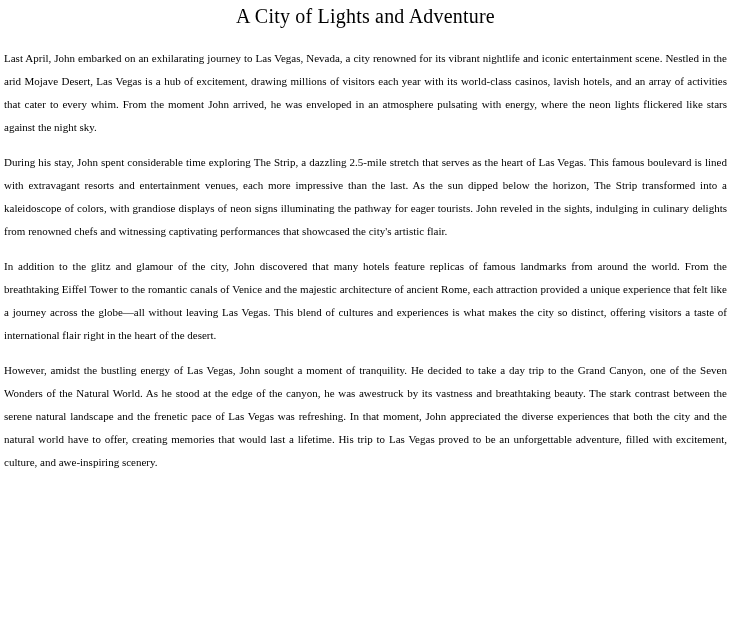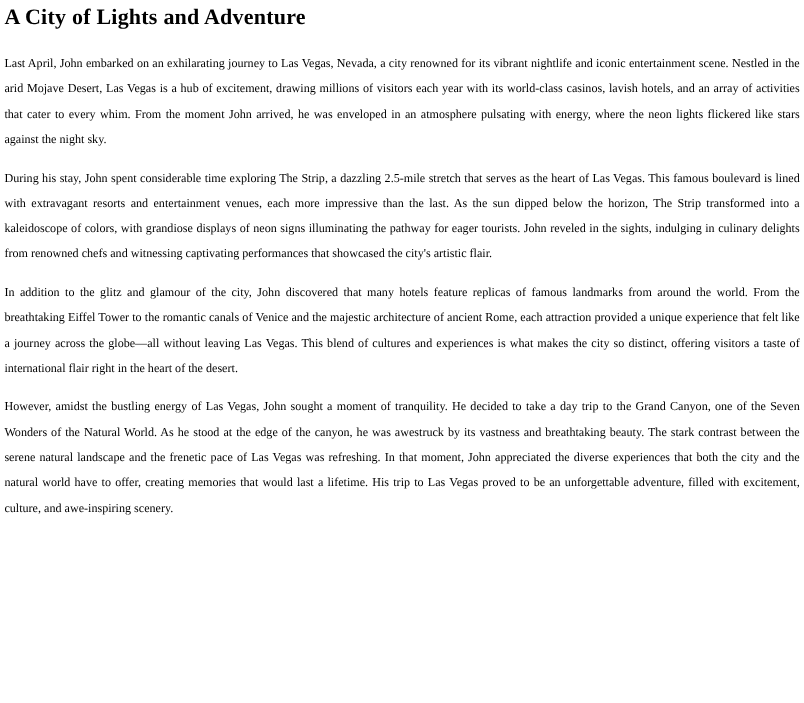--- a/index.html
+++ b/index.html
@@ -13,21 +13,22 @@
     box-sizing: border-box;
     background: #ffffff;
     color: #000000;
     padding: 2px 4px 0 4px;
     overflow: hidden;
     font-family: "Liberation Serif", "DejaVu Serif", serif;
   }
   .doc-title {
     font-size: 20px;
     line-height: 24px;
-    font-weight: bold;
+    font-weight: normal;
+    text-align: center;
     margin: 2px 0 19px 0;
     letter-spacing: 0.2px;
   }
   .doc-paragraph {
     font-size: 11px;
     line-height: 23px;
     text-align: justify;
     margin: 0 0 12px 0;
   }
   .doc-paragraph:last-child {

